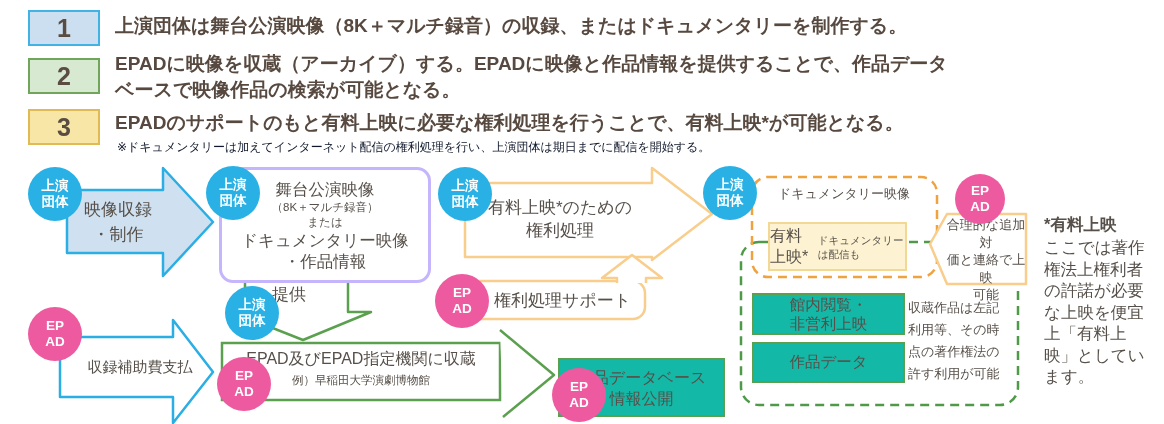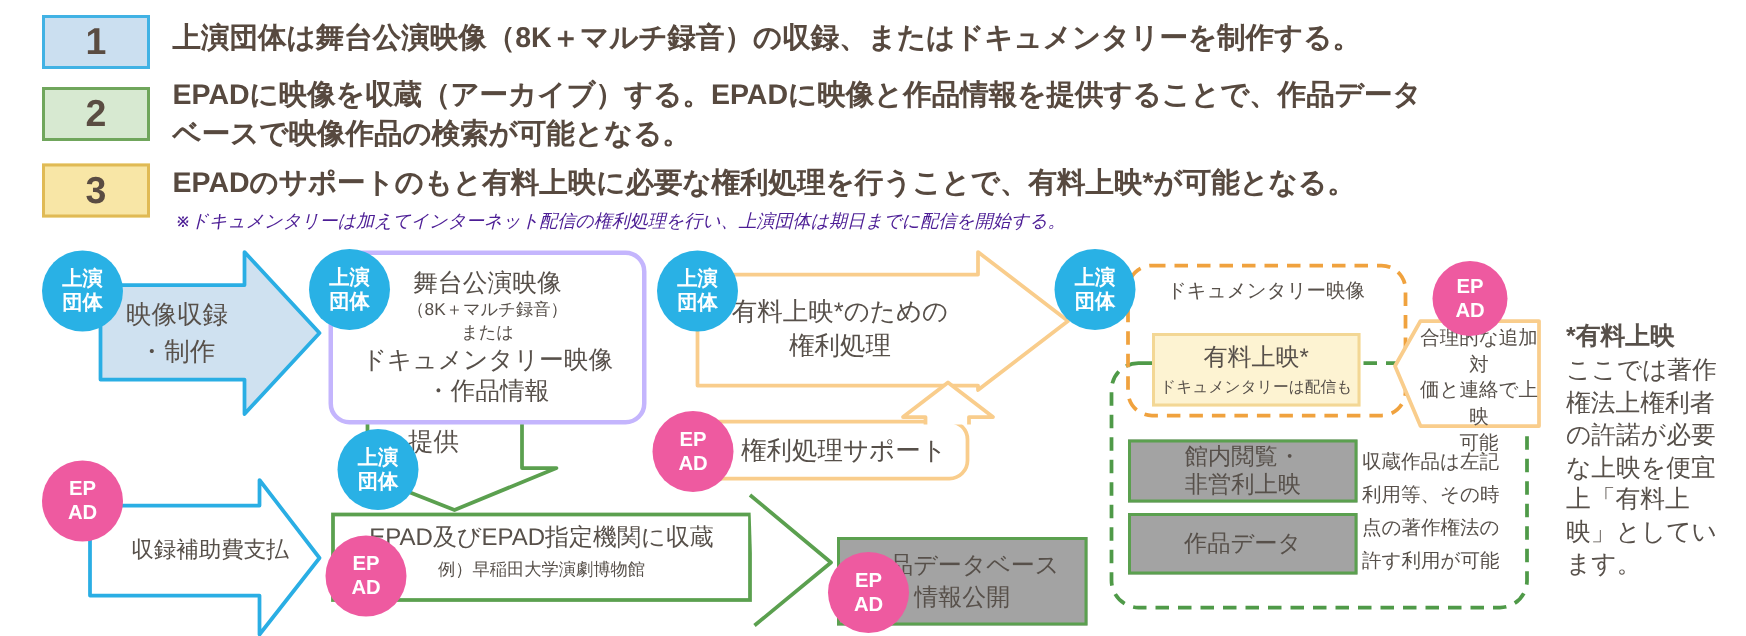--- a/index.html
+++ b/index.html
@@ -10,36 +10,36 @@
   .pre{white-space:pre-line;}
   
   .numbox{position:absolute;left:28px;width:68px;height:32px;border:2px solid;
     display:flex;align-items:center;justify-content:center;
     font-size:25px;font-weight:bold;color:#5a4c42;}
   .nb1{background:#cbdff0;border-color:#41b2e4;}
   .nb2{background:#d7e9d1;border-color:#70a65c;}
   .nb3{background:#f8e6a6;border-color:#e0ba55;}
   .steptext{position:absolute;left:115px;font-size:19px;font-weight:bold;
     line-height:26px;color:#57493f;white-space:pre-line;}
-  .footnote{position:absolute;left:117px;top:139px;font-size:12px;color:#4c1d95;font-style:italic;}
+  .footnote{position:absolute;left:117px;top:139px;font-size:12px;color:#0f172a;}
   
   svg.layer{position:absolute;left:0;top:0;z-index:1;}
   
   .lbl{position:absolute;z-index:2;line-height:1.3;}
   .ctr{text-align:center;}
   .videobox{position:absolute;left:219px;top:167px;width:206px;height:110px;z-index:2;
     background:#fff;border:3px solid #c4b5fd;border-radius:14px;
     display:flex;flex-direction:column;align-items:center;justify-content:center;}
   .videobox .lg{font-size:16.5px;line-height:21px;}
   .videobox .sm{font-size:11.5px;line-height:15px;}
-  .greenbox{position:absolute;z-index:2;background:#a3a3a3;border:2px solid #5ba04f;
+  .greenbox{position:absolute;z-index:2;background:#14b8a6;border:2px solid #5ba04f;
     display:flex;align-items:center;justify-content:center;text-align:center;}
   .paidbox{position:absolute;left:768px;top:222px;width:135px;height:45px;z-index:2;
     background:#fdf3d2;border:2px solid #f3d795;
-    display:flex;flex-direction:column;align-items:center;justify-content:center;}
+    display:flex;flex-direction:row;align-items:center;justify-content:center;}
   .badge{position:absolute;z-index:3;width:54px;height:54px;border-radius:50%;
     display:flex;align-items:center;justify-content:center;text-align:center;
     color:#fff;font-weight:bold;font-size:13.5px;line-height:1.15;white-space:pre-line;}
   .troupe{background:#29b1e5;}
   .epad{background:#ee5aa0;}
 </style>
 </head>
 <body>
 
 <div class="canvas">

